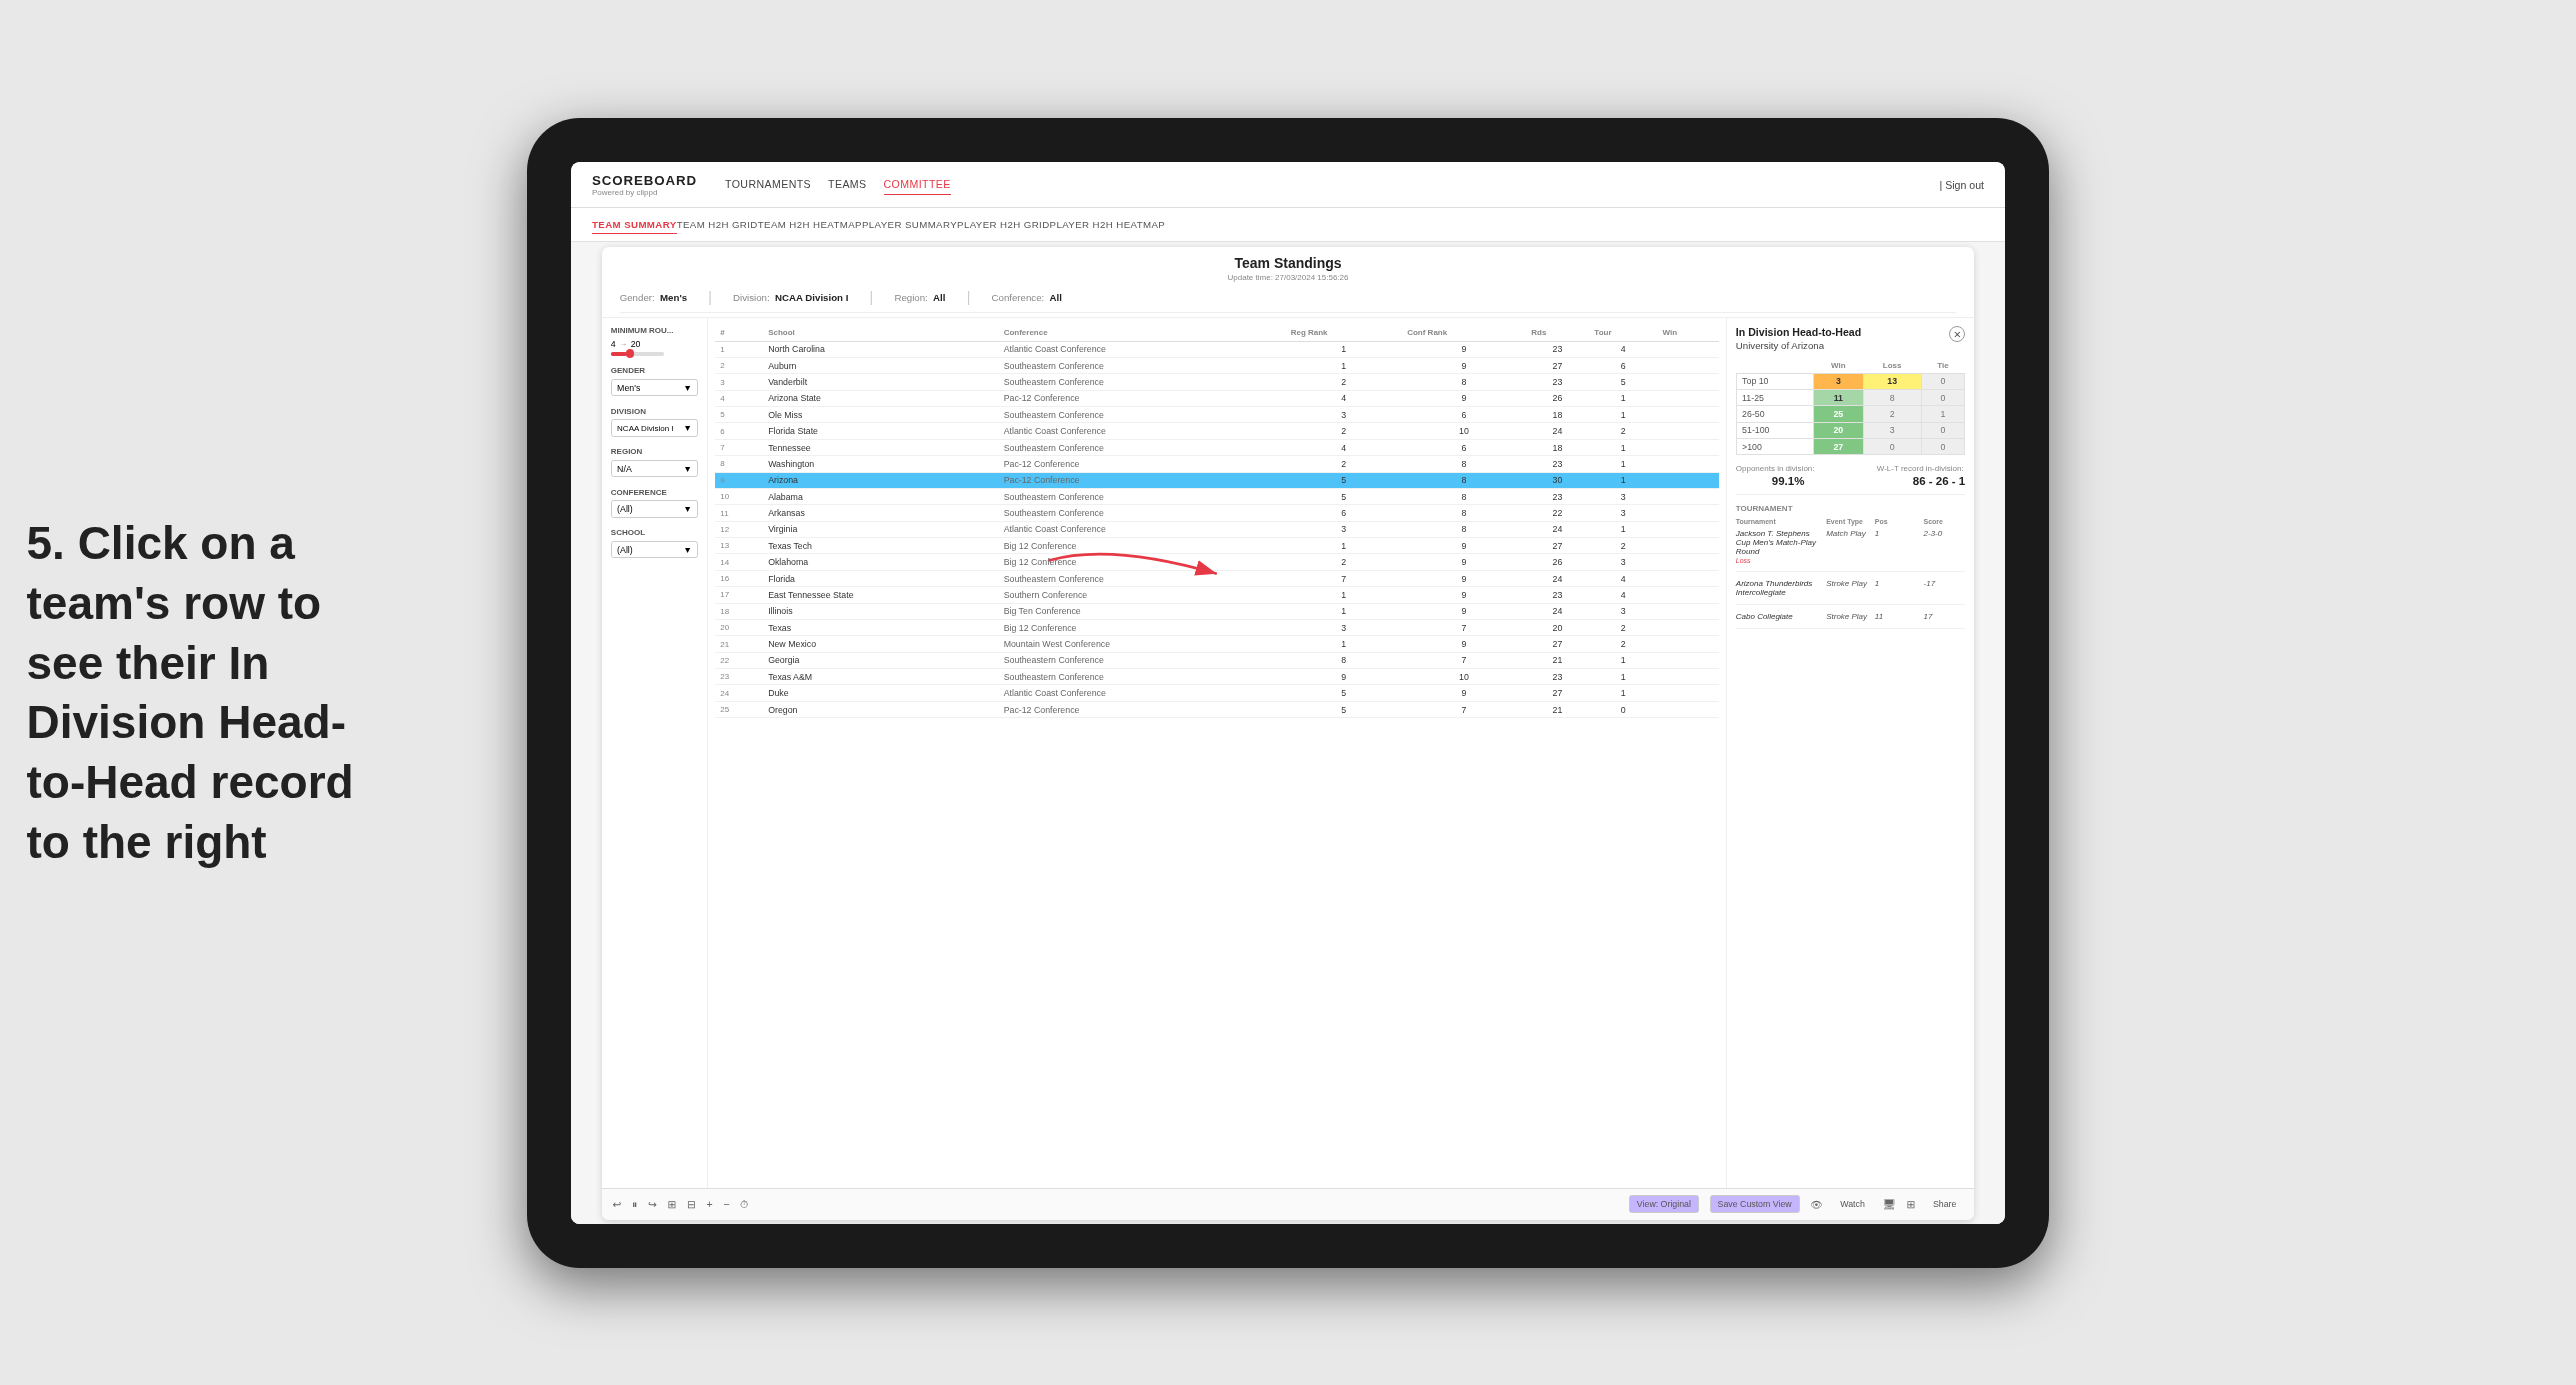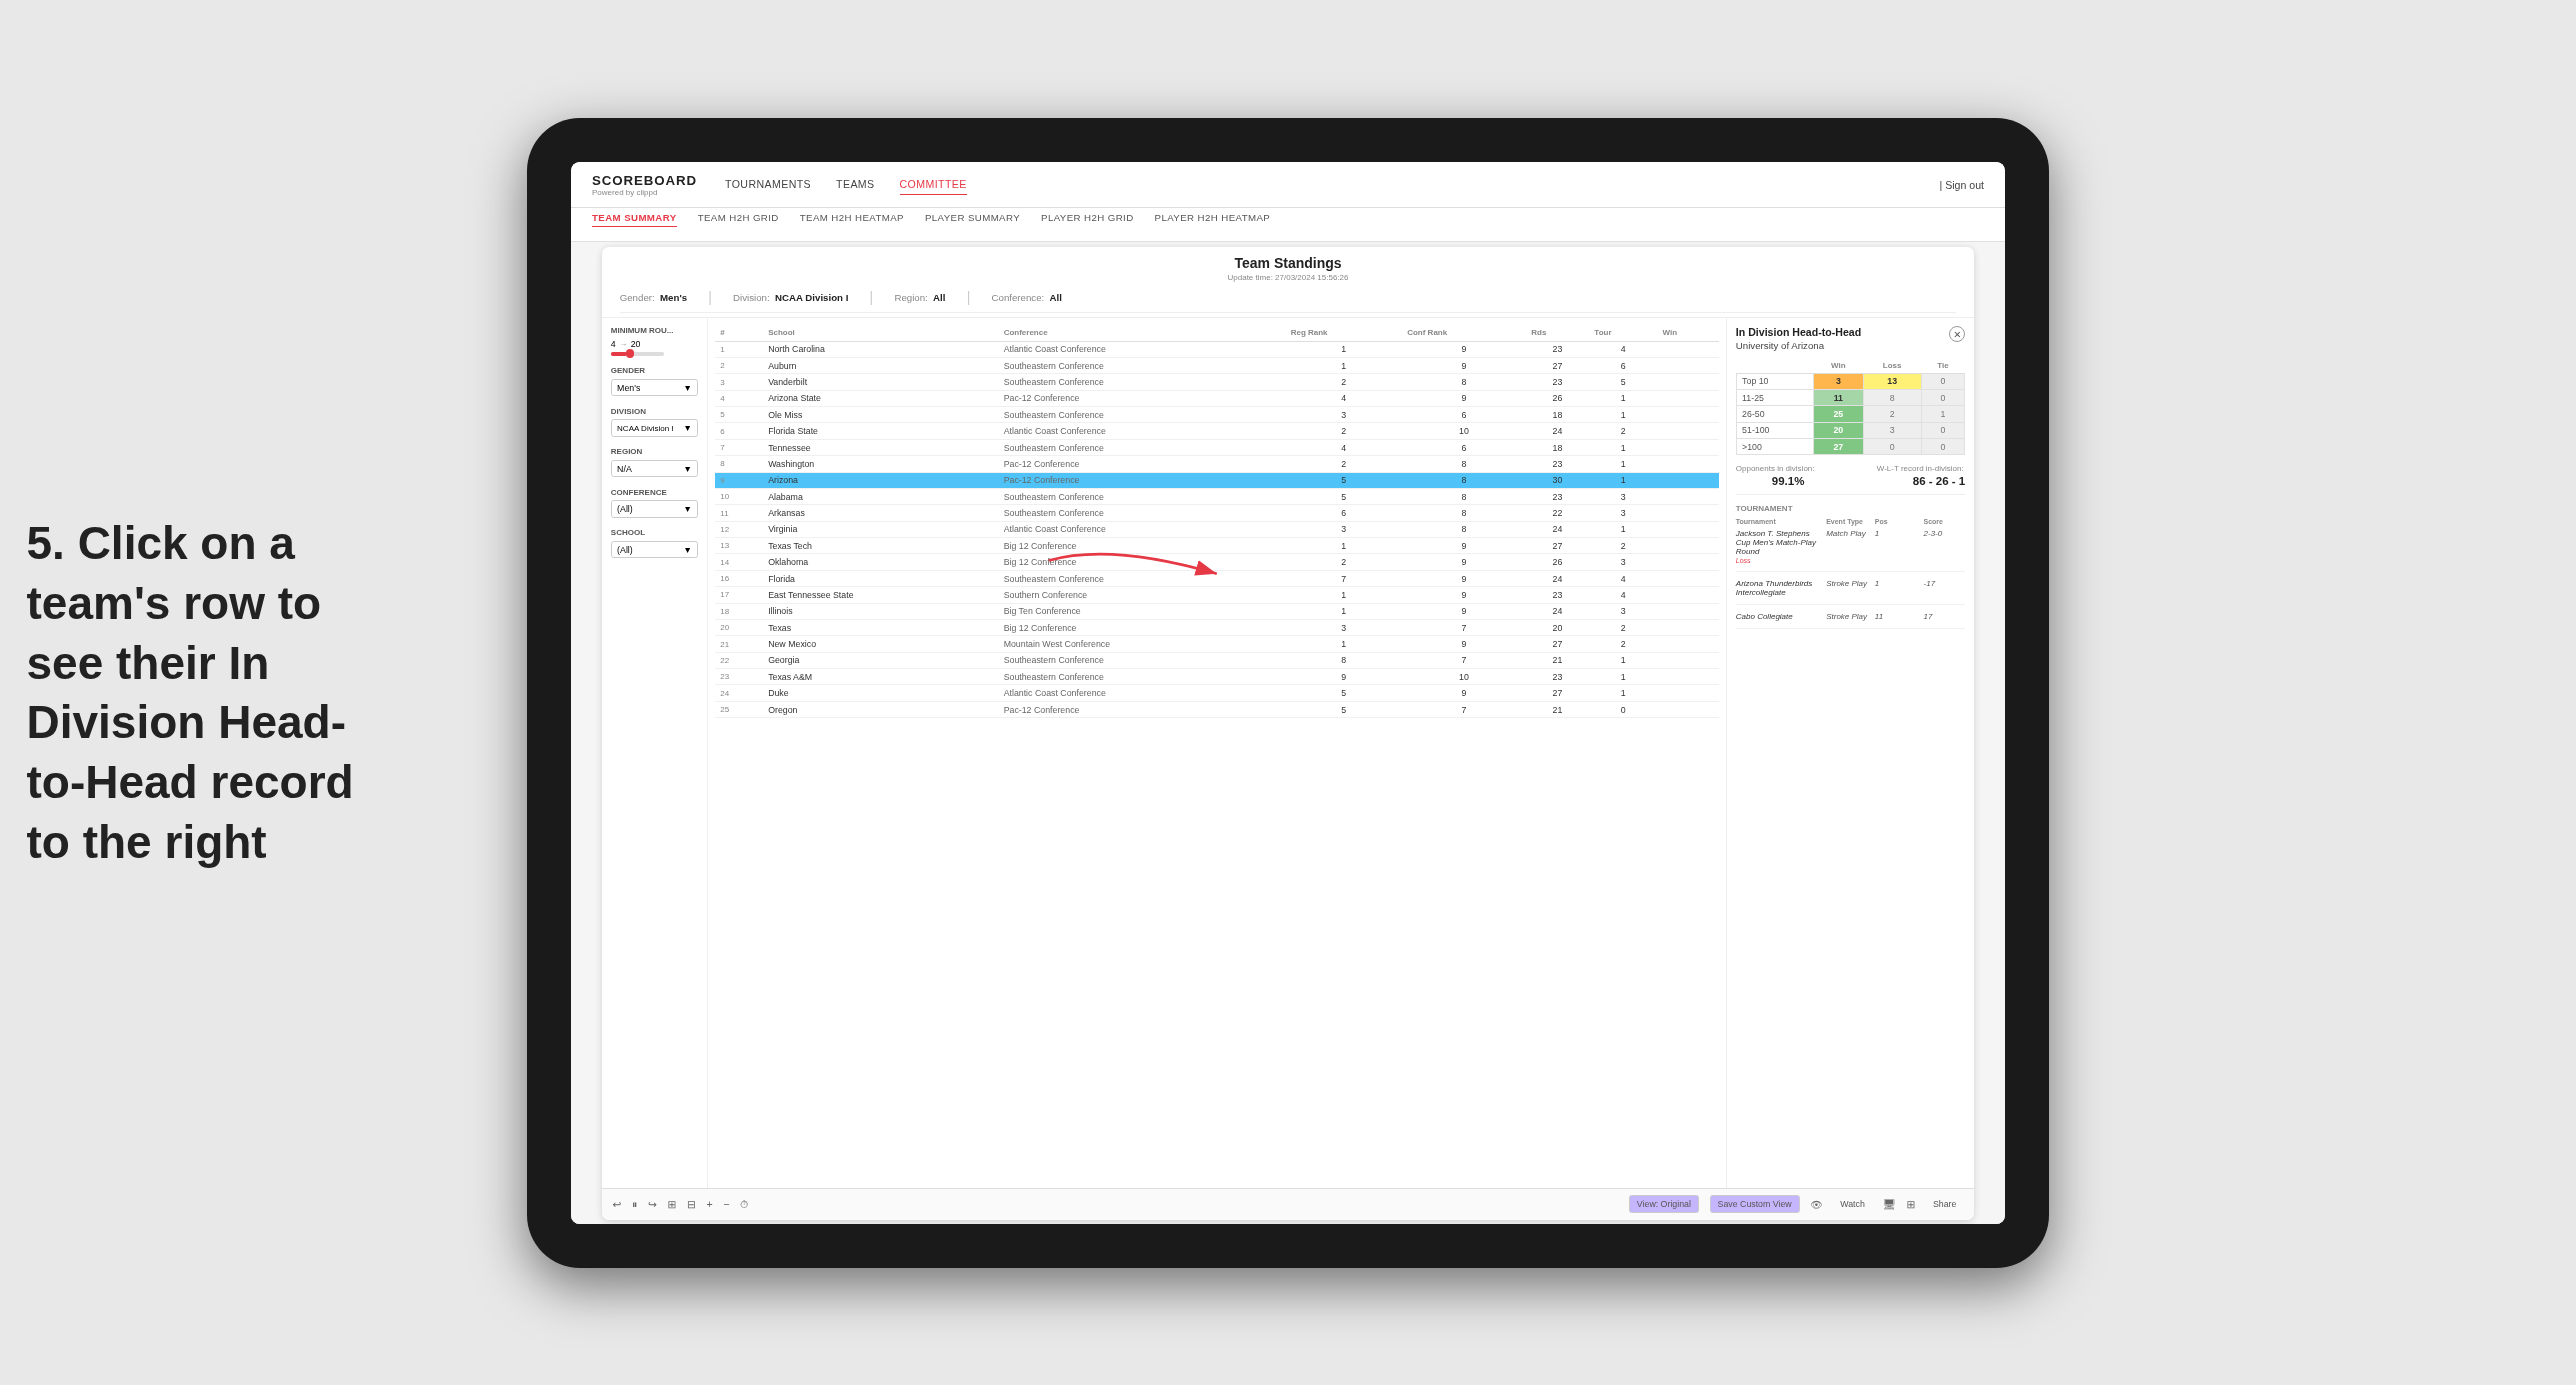--- a/index.html
+++ b/index.html
@@ -84,21 +84,21 @@
       color: #222;
     }
 
     .logo-sub {
       font-size: 8px;
       color: #888;
     }
 
     .nav-links {
       display: flex;
-      gap: 25px;
+      gap: 17px;
       flex: 1;
     }
 
     .nav-link {
       font-size: 10.6px;
       color: #444;
       cursor: pointer;
       padding: 3.5px 0;
       text-transform: uppercase;
       letter-spacing: 0.4px;
@@ -114,22 +114,21 @@
       color: #444;
     }
 
     
     .sub-nav {
       background: #fff;
       border-bottom: 1.8px solid #e0e0e0;
       display: flex;
       padding: 0 21px;
       height: 34px;
-      align-items: flex-start;
-      gap: 21px;
+      align-items: center;
       flex-shrink: 0;
     }
 
     .sub-nav-link {
       font-size: 9.7px;
       color: #555;
       cursor: pointer;
       padding: 3.5px 0;
       text-transform: uppercase;
       letter-spacing: 0.4px;

